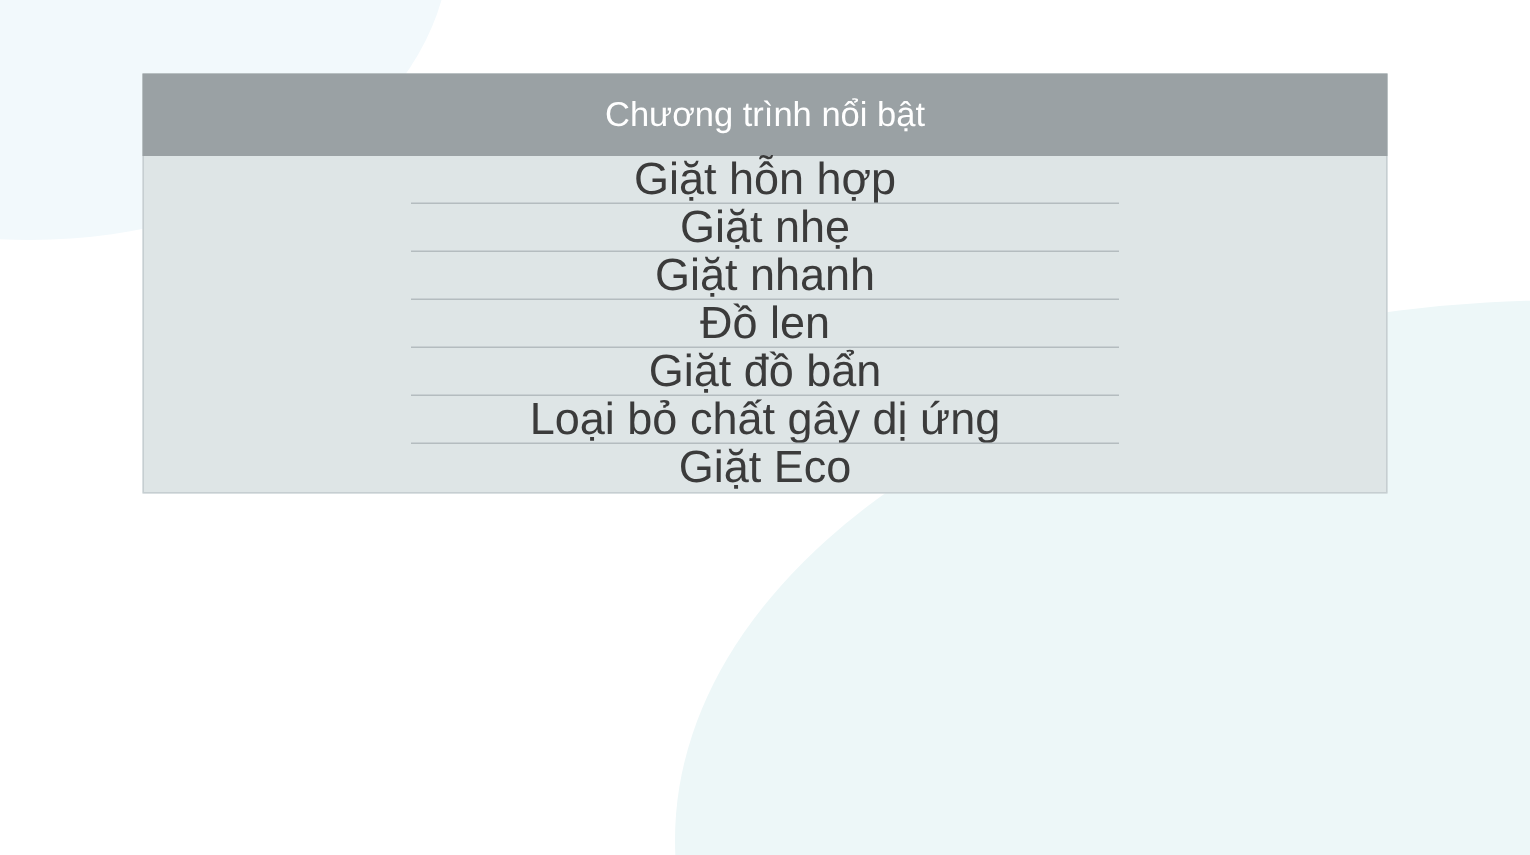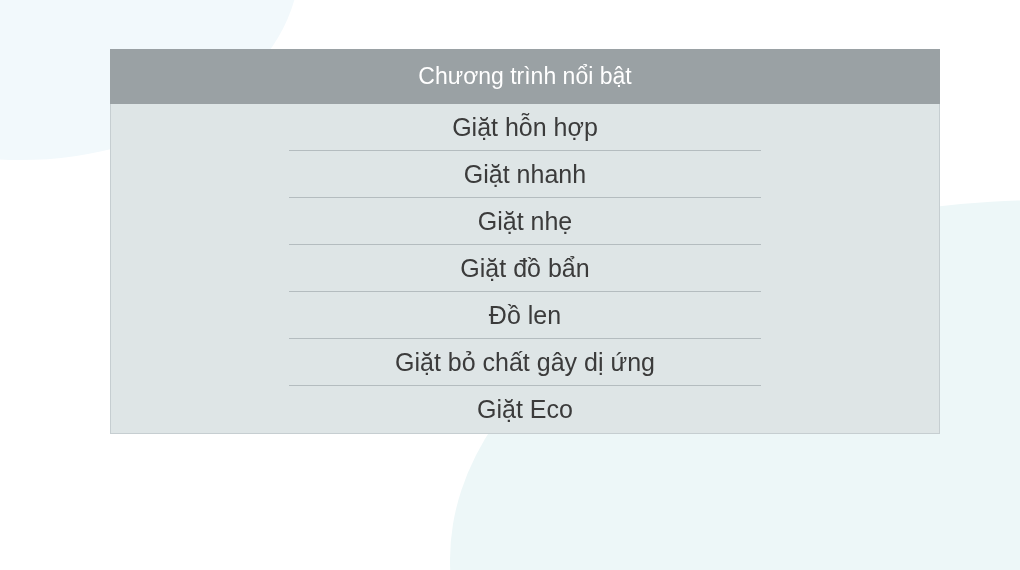--- a/index.html
+++ b/index.html
@@ -16,39 +16,38 @@
   .blob-br { left: 450px;  top: 200px;  width: 1200px; height: 720px; background: #edf7f8; }
 
   .spec-table {
     position: absolute;
     left: 95px;
     top: 49px;
     width: 830px;
     box-sizing: border-box;
     background: #dee5e6;
     border: 1px solid #c6ced1;
-    margin-left: 15px;
   }
   .spec-header {
     height: 55px;
     margin: -1px -1px 0 -1px;
     background: #9aa1a4;
     color: #ffffff;
     display: flex;
     align-items: center;
     justify-content: center;
     font-size: 23px;
   }
   .spec-row {
     position: relative;
-    height: 47px;
+    height: 32px;
     display: flex;
     align-items: center;
     justify-content: center;
-    font-size: 25px;
+    font-size: 30px;
     color: #3b3b3b;
   }
   .spec-row:not(:last-child)::after {
     content: "";
     position: absolute;
     bottom: 0;
     left: 50%;
     transform: translateX(-50%);
     width: 472px;
     height: 1px;
@@ -64,32 +63,32 @@
 
   <div class="spec-table">
     <div class="spec-header">
       <span>Chương trình nổi bật</span>
     </div>
     <div class="spec-body">
         <div class="spec-row">
           <span>Giặt hỗn hợp</span>
         </div>
         <div class="spec-row">
+          <span>Giặt nhẹ</span>
+        </div>
+        <div class="spec-row">
           <span>Giặt nhanh</span>
         </div>
         <div class="spec-row">
-          <span>Giặt nhẹ</span>
+          <span>Đồ len</span>
         </div>
         <div class="spec-row">
           <span>Giặt đồ bẩn</span>
         </div>
         <div class="spec-row">
-          <span>Đồ len</span>
-        </div>
-        <div class="spec-row">
-          <span>Giặt bỏ chất gây dị ứng</span>
+          <span>Loại bỏ chất gây dị ứng</span>
         </div>
         <div class="spec-row">
           <span>Giặt Eco</span>
         </div>
       </div>
   </div>
 </div>
 
 </body></html>

